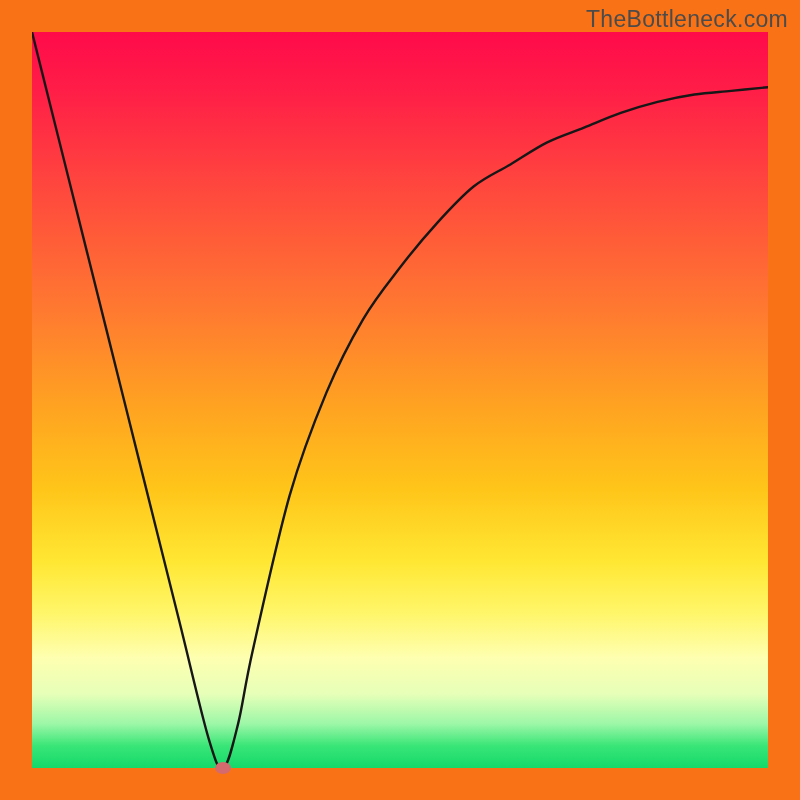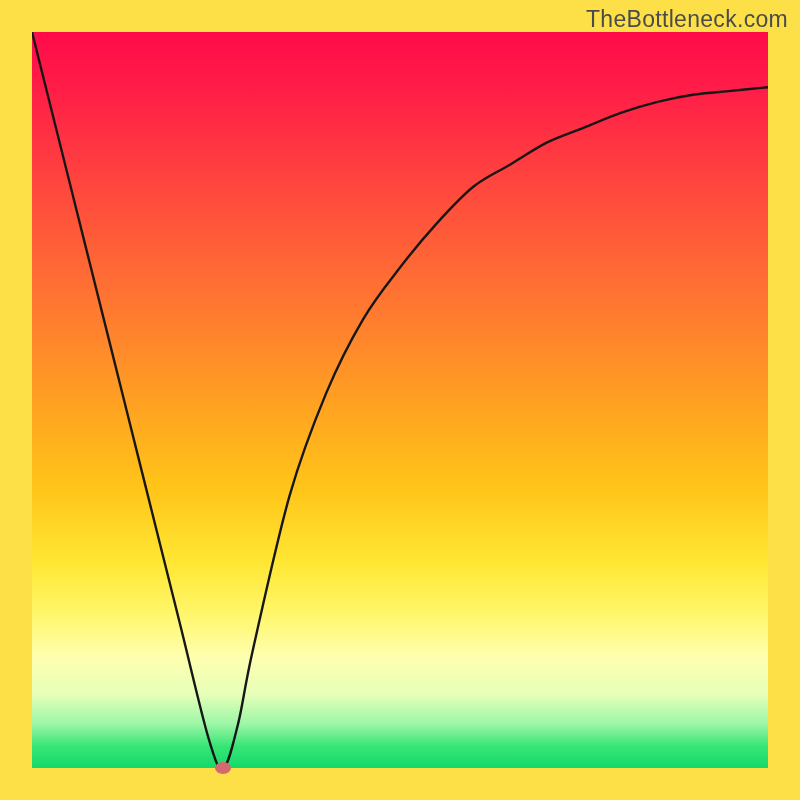--- a/index.html
+++ b/index.html
@@ -8,21 +8,21 @@
     width: 800px;
     height: 800px;
     overflow: hidden;
     background: #000;
     font-family: Arial, Helvetica, sans-serif;
   }
   .frame {
     position: relative;
     width: 800px;
     height: 800px;
-    background: #fde047;
+    background: #f97316;
   }
   .plot {
     position: absolute;
     left: 32px;
     top: 32px;
     width: 736px;
     height: 736px;
     background: linear-gradient(
       to bottom,
       #ff0a4a 0%,

